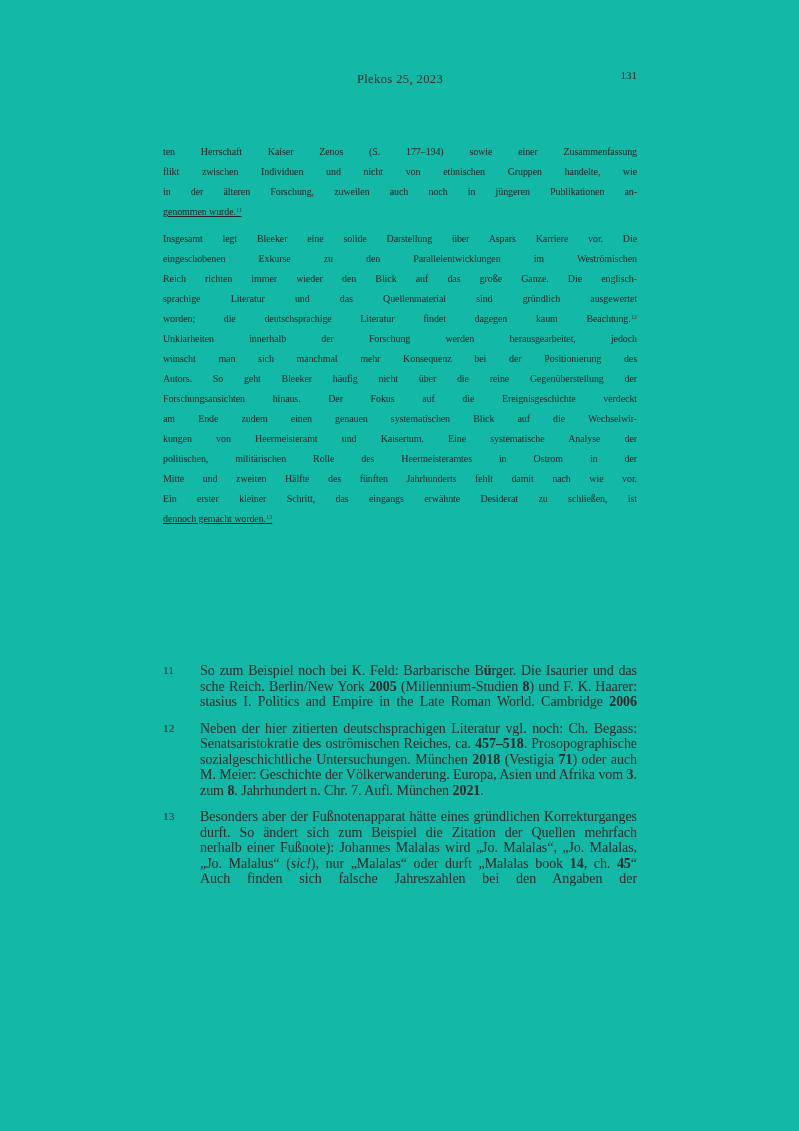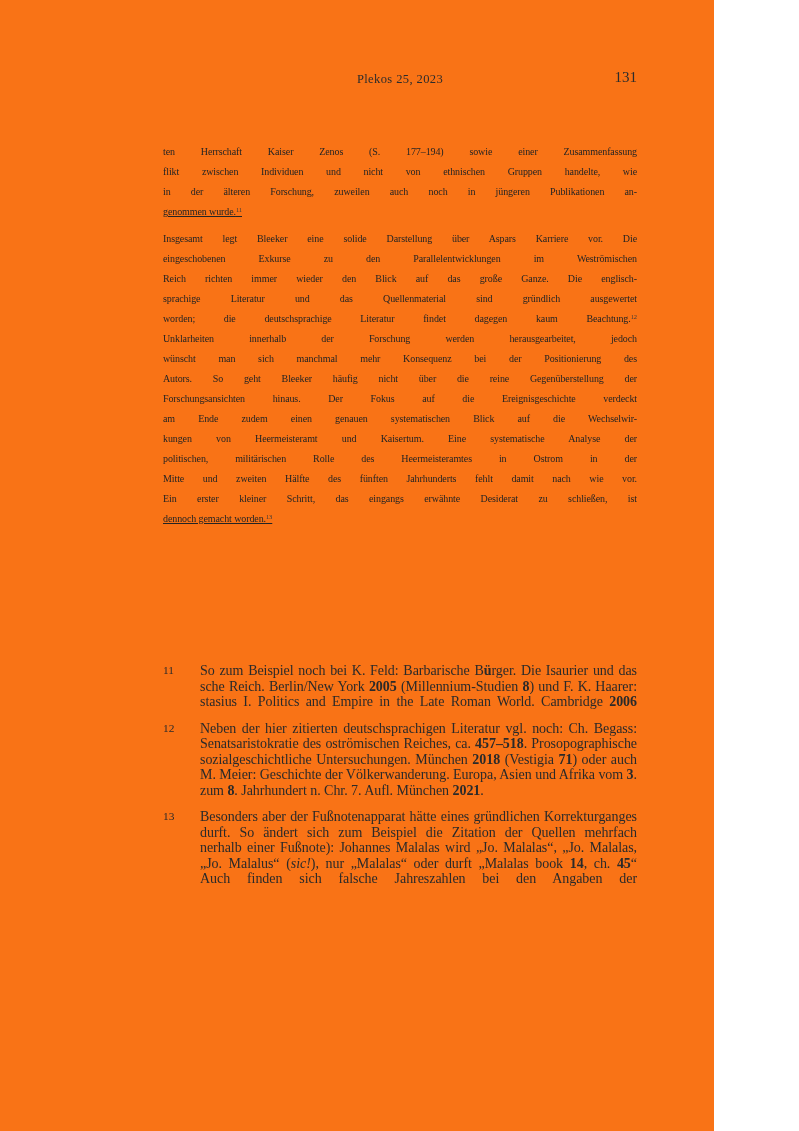--- a/index.html
+++ b/index.html
@@ -2,23 +2,23 @@
 <html><head>
 <meta charset="utf-8">
 <style>
   html, body {
     margin: 0;
     padding: 0;
     background: #ffffff;
   }
   .page {
     position: relative;
-    width: 714px;
+    width: 799px;
     height: 1131px;
-    background: #f97316;
+    background: #14b8a6;
     font-family: "Liberation Serif", "DejaVu Serif", serif;
     color: #242424;
     overflow: hidden;
   }
   .header {
     position: absolute;
     top: 71px;
     left: 163px;
     width: 474px;
     height: 18px;
@@ -30,21 +30,21 @@
     top: 1px;
     text-align: center;
     font-size: 12.5px;
     letter-spacing: 0.4px;
     color: #2c2c2c;
   }
   .pagenum {
     position: absolute;
     right: 0;
     top: -2px;
-    font-size: 15px;
+    font-size: 11px;
     color: #2c2c2c;
   }
   .body-text {
     position: absolute;
     top: 142px;
     left: 163px;
     width: 474px;
   }
   .para + .para { margin-top: 7px; }
   .para .tline {

